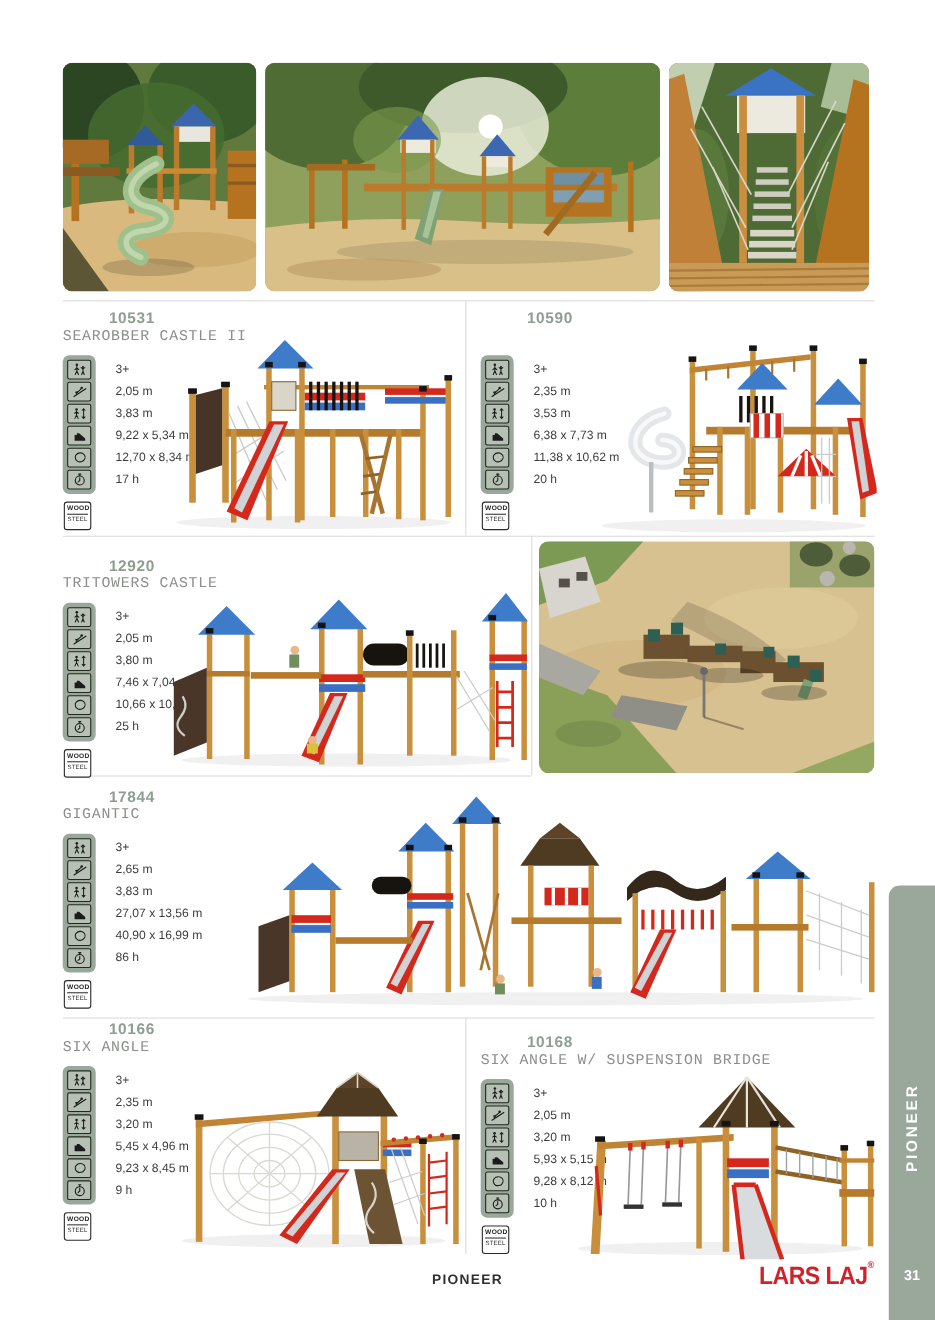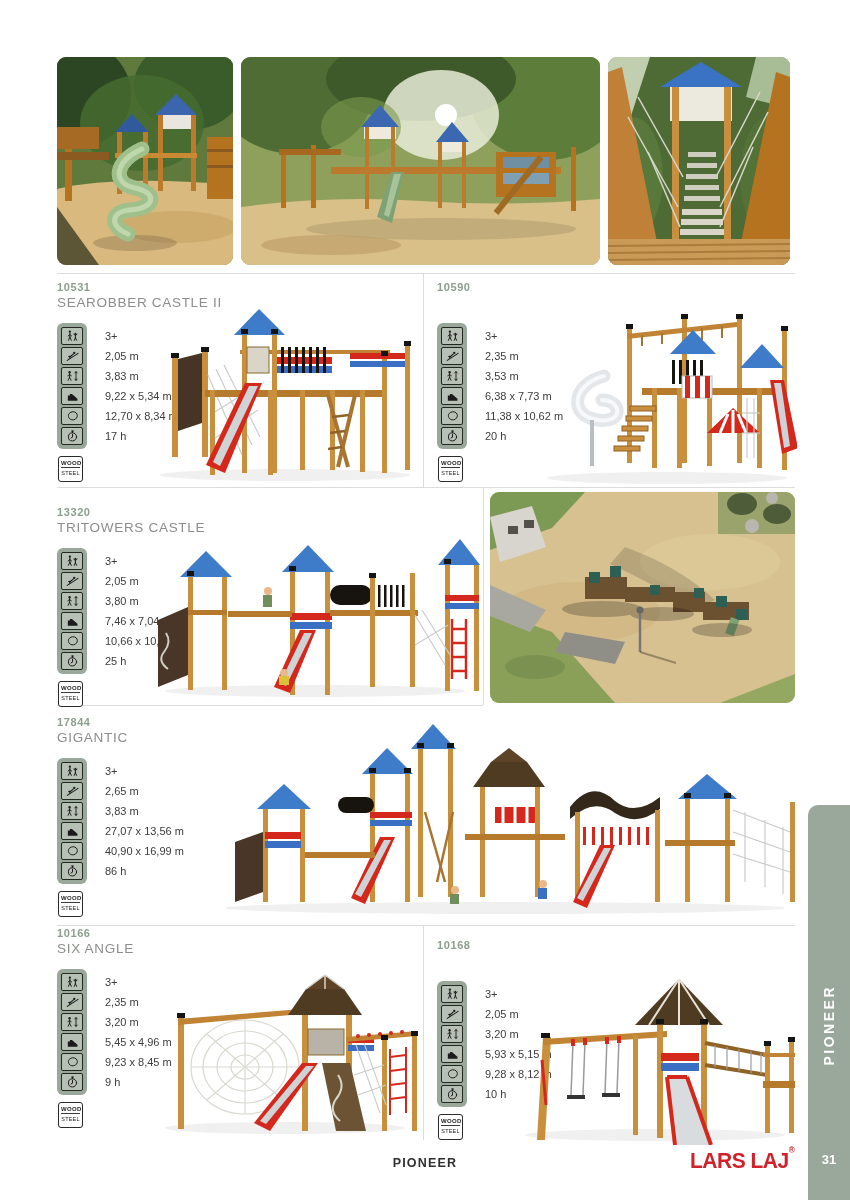--- a/index.html
+++ b/index.html
@@ -3,22 +3,22 @@
 <meta charset="utf-8">
 <style>
   html,body{margin:0;padding:0;background:#ffffff;}
   #page{position:relative;width:850px;height:1200px;background:#fff;overflow:hidden;
         font-family:"Liberation Sans",sans-serif;}
   .photo{position:absolute;border-radius:9px;overflow:hidden;}
   .photo svg{display:block;}
   .hline{position:absolute;height:1px;background:#dcdcdc;}
   .vline{position:absolute;width:1px;background:#dcdcdc;}
   .product{position:absolute;width:366px;}
-  .pnum{font-size:11px;font-weight:bold;color:#8d9e8f;letter-spacing:.6px;}
-  .pname{font-size:13.5px;color:#8b8e8b;letter-spacing:.7px;margin-top:2px;white-space:nowrap;}
+  .pnum{font-size:14px;font-weight:bold;color:#8d9e8f;letter-spacing:.6px;margin-left:42px;}
+  .pname{font-size:13.5px;color:#8b8e8b;letter-spacing:.7px;margin-top:2px;white-space:nowrap;font-family:Liberation Mono, monospace;}
   .strip{position:absolute;left:0;top:42px;width:30px;background:#9aa79b;border-radius:6px;
          padding:4px;box-sizing:border-box;display:flex;flex-direction:column;gap:2px;}
   .tile{width:22px;height:18px;background:#b7c0b5;border:1.4px solid #23271f;border-radius:2px;
         box-sizing:border-box;display:flex;align-items:center;justify-content:center;}
   .tile svg{width:15px;height:14px;display:block;}
   .vals{position:absolute;left:48px;top:46px;display:flex;flex-direction:column;gap:2px;}
   .val{height:18px;line-height:18px;font-size:11px;color:#3c3c3c;white-space:nowrap;}
   .badge{position:absolute;left:1px;top:175px;width:25px;height:26px;background:#fff;
          border:1.5px solid #2a2a2a;border-radius:3px;box-sizing:border-box;text-align:center;}
   .badge .b1{font-size:6px;font-weight:bold;letter-spacing:.3px;color:#1d1d1d;
@@ -410,21 +410,21 @@
       <g fill="#141414">
         <rect x="94" y="36" width="7" height="5"></rect>
           <rect x="149" y="26" width="7" height="5"></rect>
         <rect x="204" y="26" width="7" height="5"></rect>
           <rect x="249" y="38" width="7" height="5"></rect>
       </g>
     </svg>
   </div>
 
   <div class="product" style="left:57px;top:506px">
-    <div class="pnum">13320</div>
+    <div class="pnum">12920</div>
     <div class="pname">TRITOWERS CASTLE</div>
     <div class="strip">
       <div class="tile">
           <svg viewBox="0 0 24 24">
             <use href="#i-age"></use>
           </svg>
         </div>
       <div class="tile">
           <svg viewBox="0 0 24 24">
             <use href="#i-slide"></use>
@@ -807,20 +807,21 @@
       <g fill="#141414">
         <rect x="27" y="68" width="8" height="5"></rect>
           <rect x="231" y="90" width="7" height="5"></rect>
         <rect x="261" y="86" width="7" height="5"></rect>
       </g>
     </svg>
   </div>
 
   <div class="product" style="left:437px;top:939px">
     <div class="pnum">10168</div>
+    <div class="pname">SIX ANGLE W/ SUSPENSION BRIDGE</div>
     <div class="strip">
       <div class="tile">
           <svg viewBox="0 0 24 24">
             <use href="#i-age"></use>
           </svg>
         </div>
       <div class="tile">
           <svg viewBox="0 0 24 24">
             <use href="#i-slide"></use>
           </svg>

